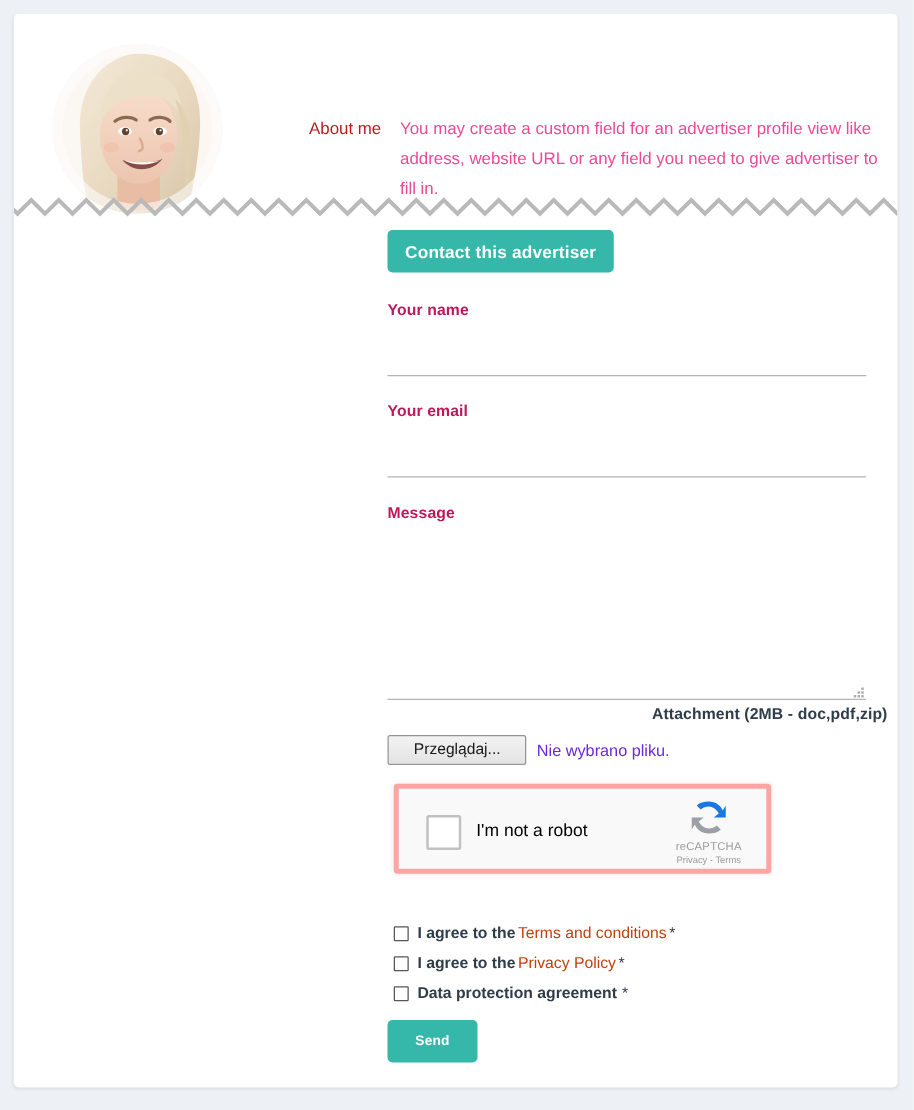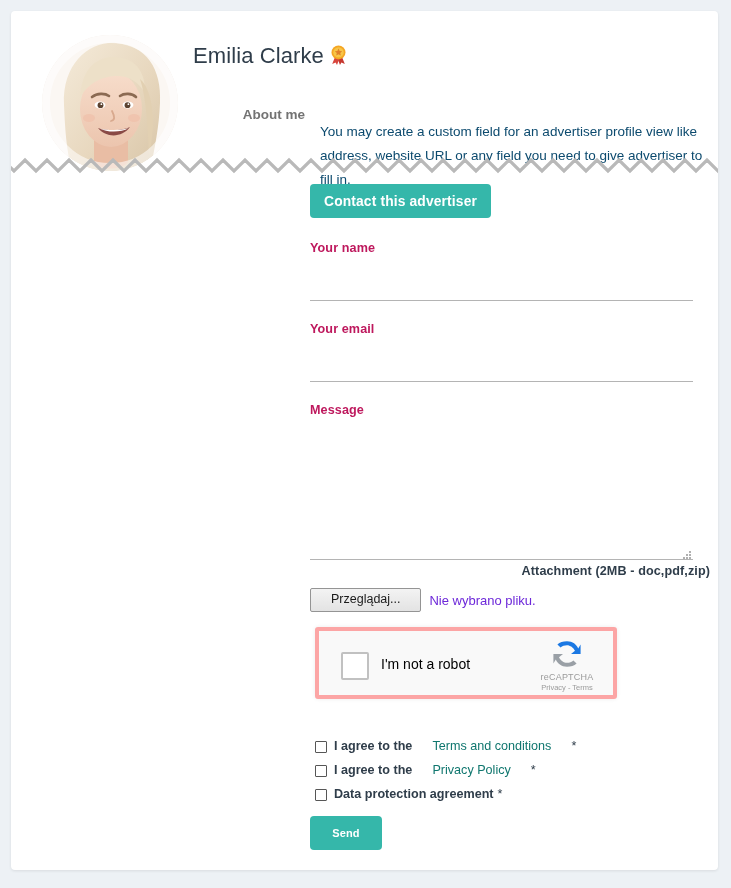--- a/index.html
+++ b/index.html
@@ -73,36 +73,35 @@
 
   .about-row {
     position: absolute;
     left: 182px;
     top: 80px;
     width: 515px;
   }
   .about-label {
     position: absolute;
     left: 0;
-    top: 16px;
+    top: 4px;
     width: 112px;
     text-align: right;
     font-size: 13.5px;
-    font-weight: bold;
-    color: #737373;
+    font-weight: normal;
+    color: #b91c1c;
   }
   .about-text {
     position: absolute;
     left: 127px;
     top: 0;
     width: 390px;
     font-size: 13.5px;
     line-height: 24px;
-    color: #0c4a6e;
-    margin-top: 29px;
+    color: #ec4899;
   }
 
   
   .zigzag {
     position: absolute;
     left: 0;
     top: 143px;
     width: 707px;
     height: 22px;
     overflow: hidden;
@@ -315,24 +314,24 @@
     height: 12px;
     border: 1px solid #565656;
     background: #fff;
     border-radius: 1px;
     margin-right: 7px;
     flex: 0 0 auto;
     cursor: pointer;
     box-sizing: border-box;
   }
   .consent-link {
-    color: #0f766e;
+    color: #c2410c;
     font-weight: 400;
     text-decoration: none;
-    margin: 0 20px;
+    margin: 0 2px;
   }
   .req-star { font-weight: 400; color: #2f3d4a; }
 
   
   .btn-send {
     position: absolute;
     left: 299px;
     top: 645px;
     width: 72px;
     height: 34px;
@@ -402,29 +401,20 @@
             <ellipse cx="92" cy="83" rx="6" ry="4" fill="#f0b9a3" opacity="0.5"></ellipse>
 
             <path d="M98 44 C112 56 114 92 107 120 C106 92 104 62 98 44 Z" fill="#e2d0b2"></path>
             <path d="M38 46 C30 62 30 96 34 122 C30 96 30 64 38 46 Z" fill="#eee3cd"></path>
 
             <circle cx="68" cy="68" r="68" fill="none" stroke="#ffffff" stroke-width="16" opacity="0.55"></circle>
           </g>
         </svg>
       </div>
 
-      <div class="profile-name">
-        <span>Emilia Clarke</span><span class="badge-icon"><svg viewBox="0 0 17 20" xmlns="http://www.w3.org/2000/svg" aria-hidden="true">
-              <path d="M5.2 11.5 L2.2 19 L5.6 17.6 L7 20 L9.6 13.2 Z" fill="#d8453c"></path>
-              <path d="M11.8 11.5 L14.8 19 L11.4 17.6 L10 20 L7.4 13.2 Z" fill="#c5372f"></path>
-              <circle cx="8.5" cy="7.4" r="7" fill="#f5a623"></circle>
-              <circle cx="8.5" cy="7.4" r="5.2" fill="#f7c548"></circle>
-              <path d="M8.5 3.6 L9.6 6 L12.2 6.3 L10.2 8 L10.8 10.6 L8.5 9.2 L6.2 10.6 L6.8 8 L4.8 6.3 L7.4 6 Z" fill="#e0802b"></path>
-            </svg></span>
-      </div>
 
       <div class="about-row">
         <div class="about-label">About me</div>
         <div class="about-text">You may create a custom field for an advertiser profile view like address, website URL or any field you need to give advertiser to fill in.</div>
       </div>
     </div>
 
     <div class="zigzag">
       <svg width="707" height="22" viewBox="0 0 707 22" xmlns="http://www.w3.org/2000/svg" aria-hidden="true">
         <path d="M-8 6 L3 17 L14 6 L25 17 L36 6 L47 17 L58 6 L69 17 L80 6 L91 17 L102 6 L113 17 L124 6 L135 17 L146 6 L157 17 L168 6 L179 17 L190 6 L201 17 L212 6 L223 17 L234 6 L245 17 L256 6 L267 17 L278 6 L289 17 L300 6 L311 17 L322 6 L333 17 L344 6 L355 17 L366 6 L377 17 L388 6 L399 17 L410 6 L421 17 L432 6 L443 17 L454 6 L465 17 L476 6 L487 17 L498 6 L509 17 L520 6 L531 17 L542 6 L553 17 L564 6 L575 17 L586 6 L597 17 L608 6 L619 17 L630 6 L641 17 L652 6 L663 17 L674 6 L685 17 L696 6 L707 17" fill="none" stroke="#b9b9b9" stroke-width="3.2" stroke-linejoin="miter" stroke-linecap="square"></path>

